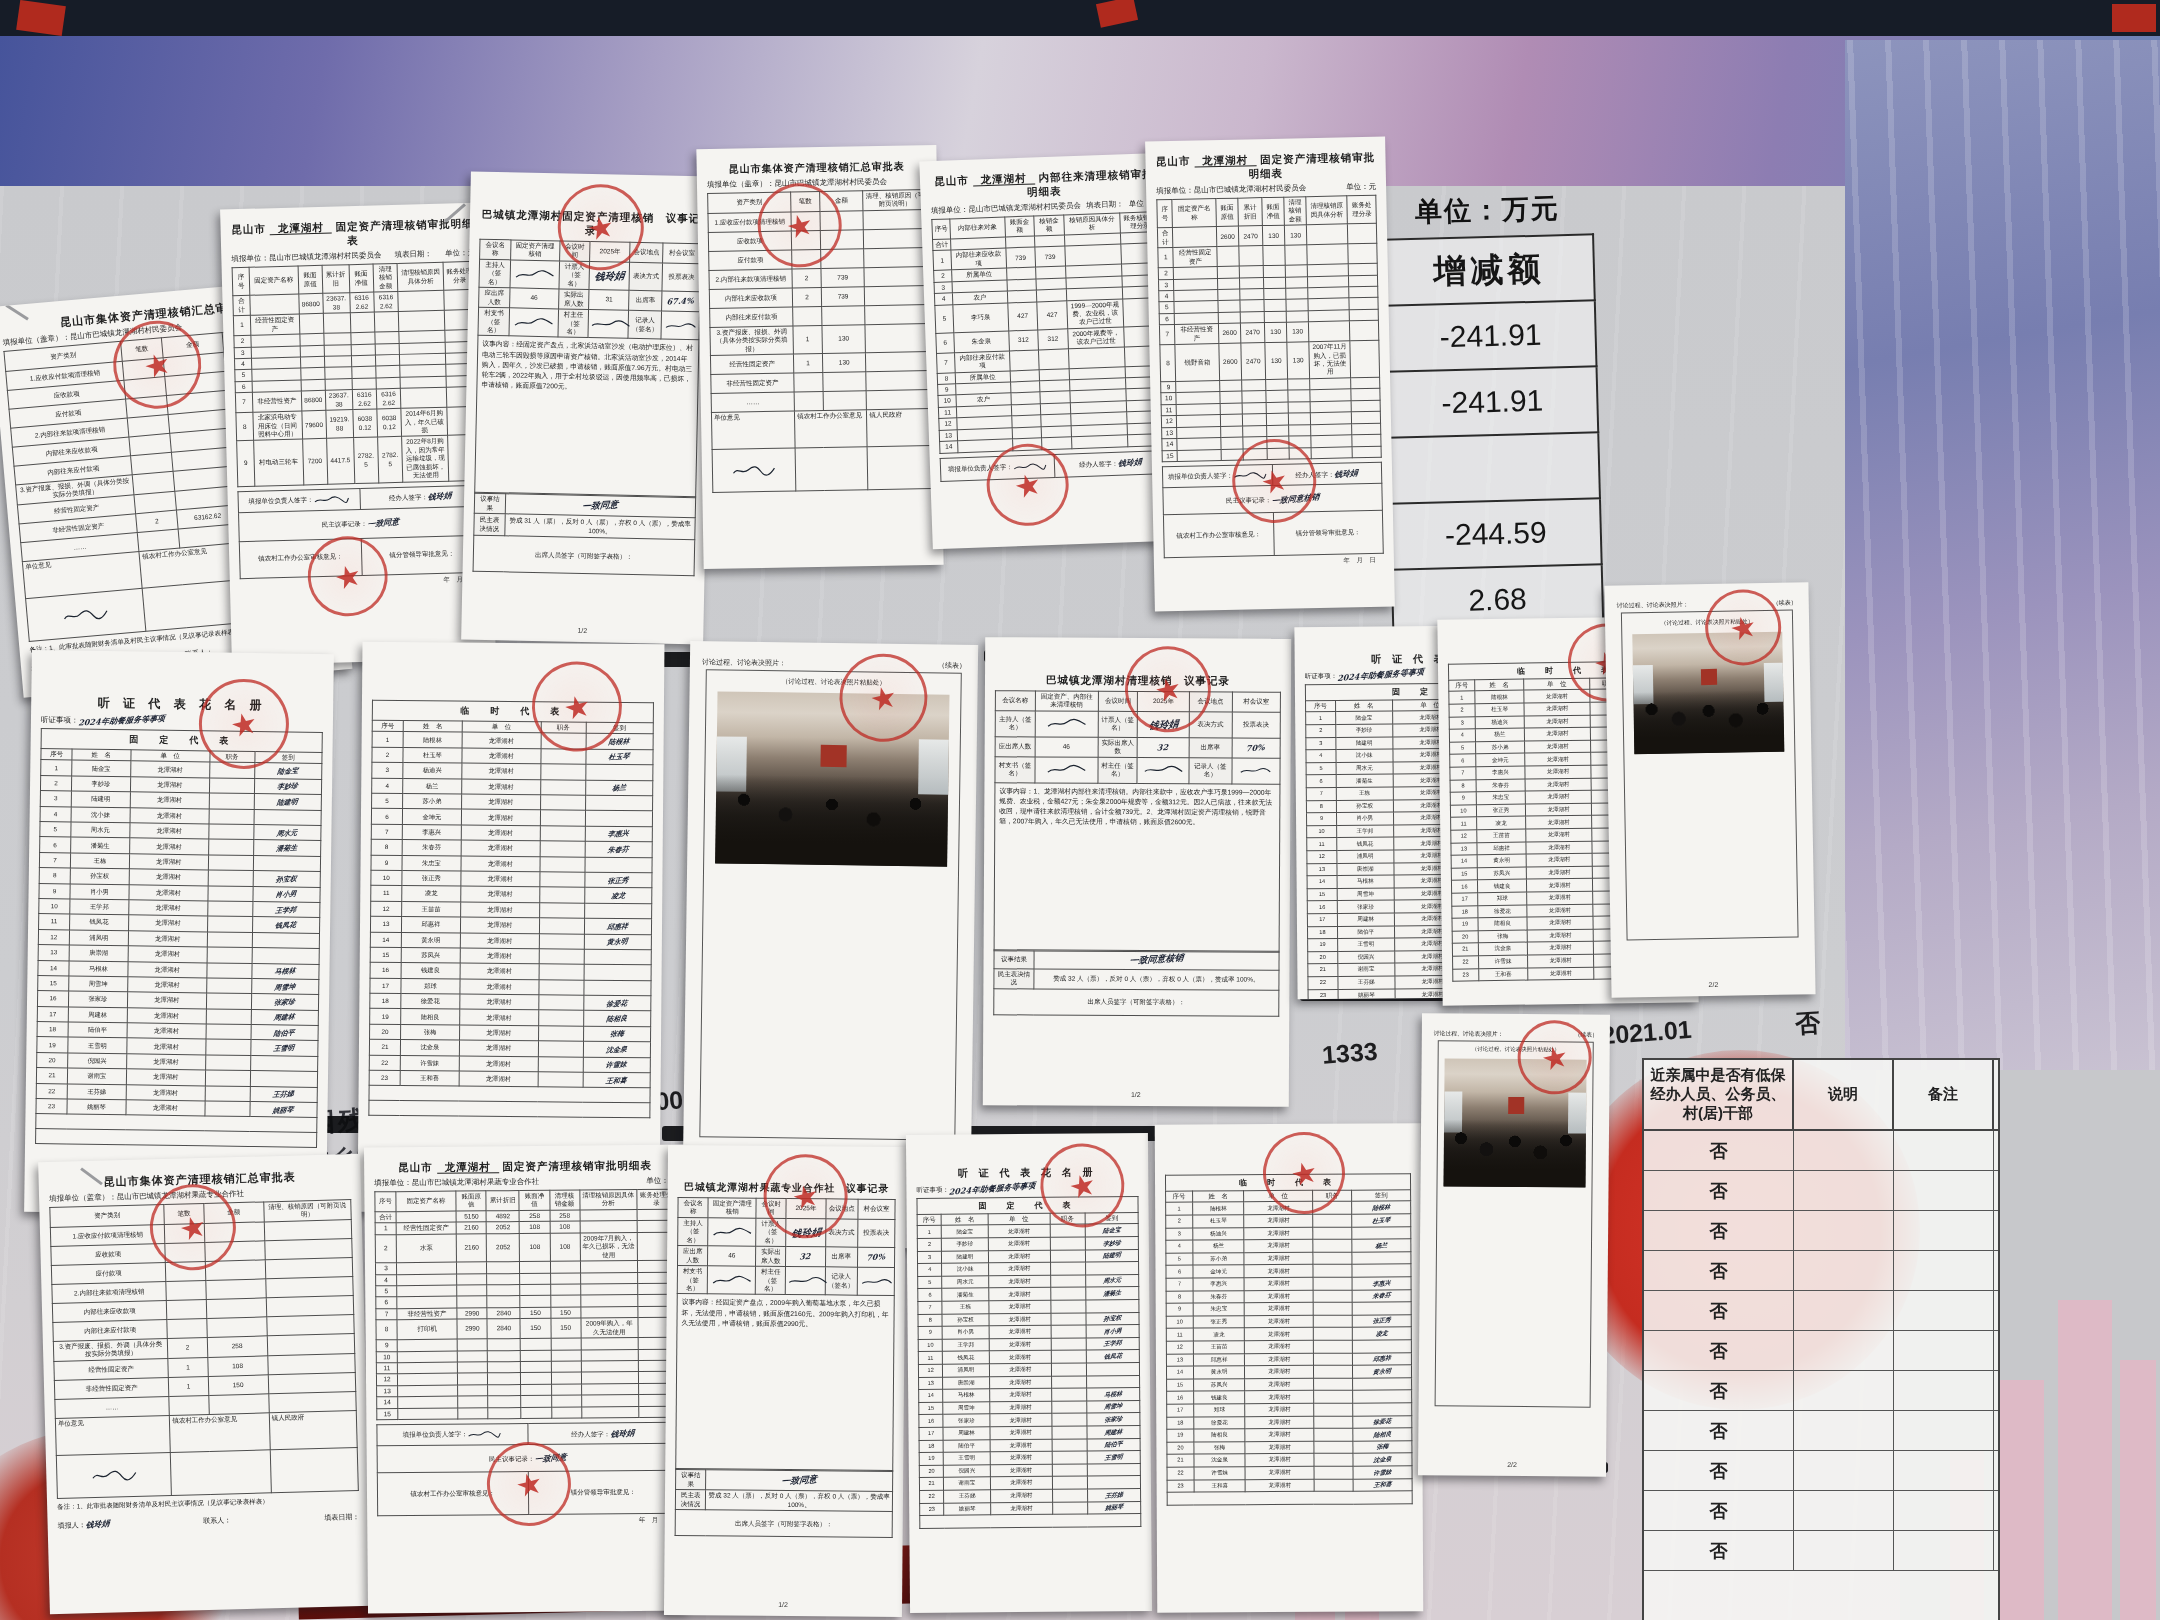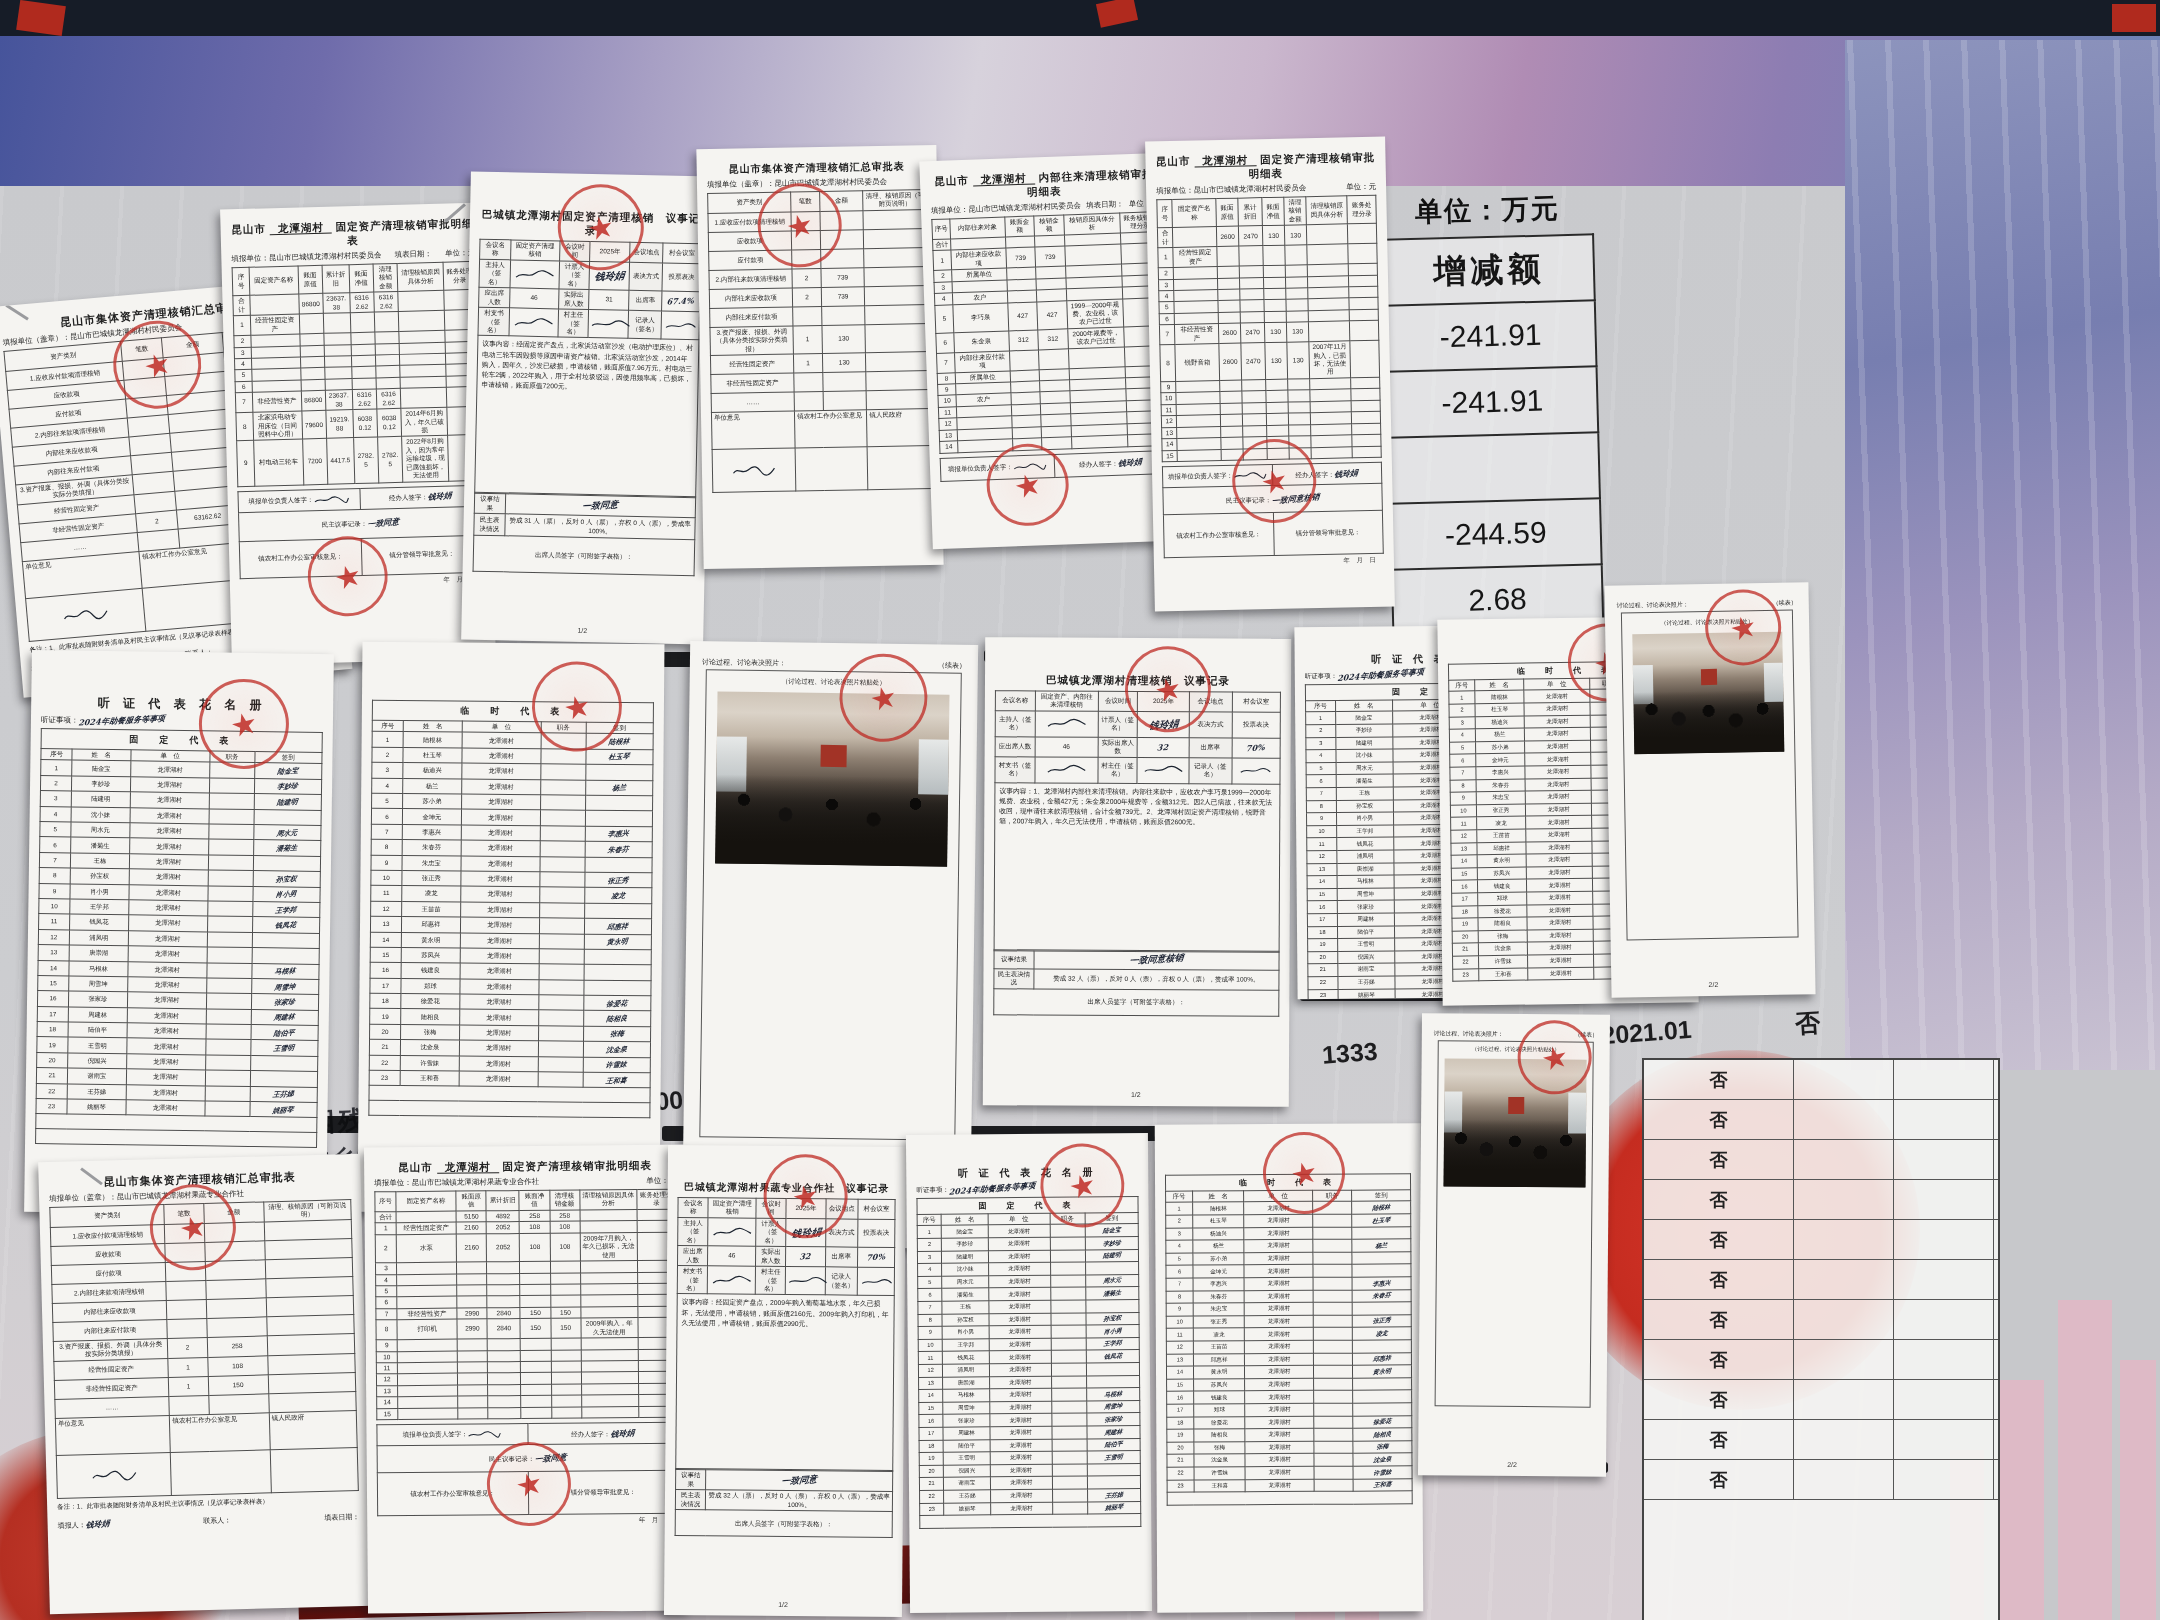--- a/index.html
+++ b/index.html
@@ -156,20 +156,25 @@
           <td style="height:30px"></td>
         </tr>
     <tr>
           <td>581.05</td>
         </tr>
   </tbody>
     </table>
 </div>
 
 <div class="relposter" style="left:1642px;top:1058px;width:354px;height:560px">
+  <div class="hdr">
+    <div>近亲属中是否有低保经办人员、公务员、村(居)干部</div>
+    <div>说明</div>
+    <div>备注</div>
+  </div>
   <div>
 
   <div class="row">
         <div>否</div>
         <div></div>
         <div></div>
       </div>
       <div class="row">
         <div>否</div>
         <div></div>

